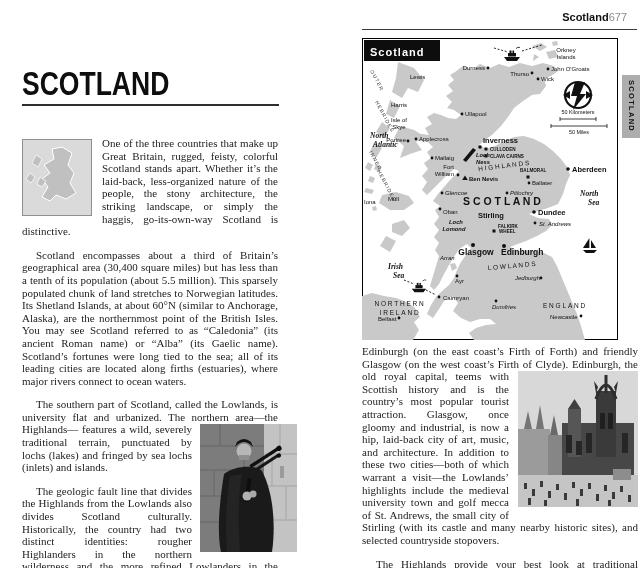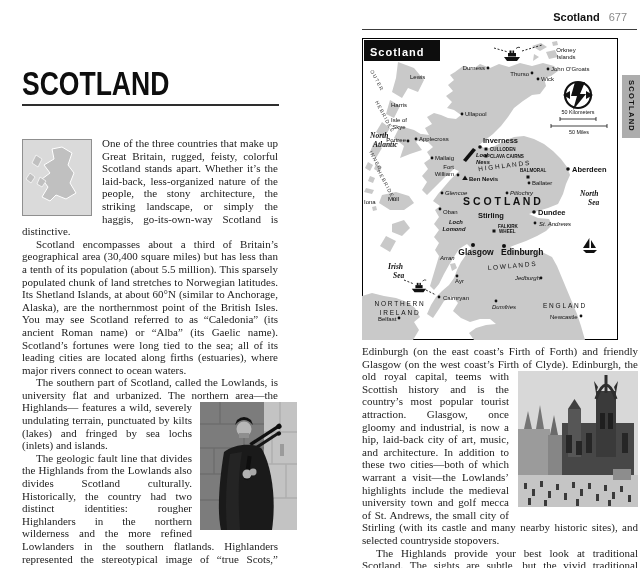--- a/index.html
+++ b/index.html
@@ -4,37 +4,37 @@
 <style>
   * { margin:0; padding:0; box-sizing:border-box; }
   html,body { background:#ffffff; }
   .page { position:relative; width:640px; height:568px; background:#fff;
           font-family:"Liberation Serif", serif; color:#1c1c1c; overflow:hidden; }
 
   
   .running-head { position:absolute; top:11px; right:13px;
                   font-family:"Liberation Sans", sans-serif; font-size:11px; }
   .rh-section { font-weight:bold; color:#111; }
-  .rh-page { color:#8a8a8a; margin-left:9px; }
+  .rh-page { color:#8a8a8a; }
   .rh-rule { position:absolute; top:29px; left:362px; width:275px; height:1px; background:#3c3c3c; }
 
   
   .side-tab { position:absolute; top:75px; right:0; width:18px; height:63px;
               background:var(--tab,#adadad); display:flex; align-items:center; justify-content:center; }
   .side-tab span { writing-mode:vertical-rl; font-family:"Liberation Sans", sans-serif;
                    font-size:7.5px; font-weight:bold; letter-spacing:1.3px; color:#111; }
 
   
   .left-col { position:absolute; left:22px; top:66px; width:256px; }
   .chapter-title { width:257px; border-bottom:2.5px solid #2e2e2e; padding-bottom:6px; height:40px; }
   .ct-inner { display:inline-block; transform:scaleX(.78); transform-origin:0 60%;
               font-family:"Liberation Sans", sans-serif; font-weight:bold; font-size:34px;
               line-height:1; color:#0e0e0e; white-space:nowrap; }
   .body-text { margin-top:31px; font-size:11px; line-height:12.6px; text-align:justify; }
-  .body-text p.ind { text-indent:14px; }
+  .body-text p.ind { text-indent:14px;margin-top:11px; }
   .thumb { float:left; width:70px; height:77px; margin:2px 10px 2px 0; }
   .photo-piper { float:right; width:97px; height:128px; margin:1px -19px 2px 8px; }
   .photo-cathedral { float:right; width:120px; height:136px; margin:1px 0 3px 9px; }
 
   
   .right-col { position:absolute; left:362px; top:38px; width:276px; }
   .map-frame { width:256px; height:302px; }
   .rc-text { margin-top:5px; }
   svg { display:block; }
 
@@ -112,21 +112,21 @@
             <circle cx="44" cy="27" r="7.5" fill="#b7b7b7"></circle>
             <path d="M35,23 Q44,13 53,23 L51,18 Q44,12 37,18 Z" fill="#121212"></path>
             <rect x="39" y="31" width="10" height="5" fill="#8f8f8f"></rect>
             <path d="M24,50 C19,80 17,110 21,128 L72,128 C76,100 73,68 62,47 C55,40 33,42 24,50 Z" fill="#1a1a1a"></path>
             <path d="M30,52 C26,78 25,104 27,128 L40,128 C38,100 38,72 42,50 Z" fill="#242424"></path>
             <rect x="46" y="54" width="4" height="24" transform="rotate(8 48 66)" fill="#0e0e0e"></rect>
             <circle cx="47" cy="72" r="4.5" fill="#b2b2b2"></circle>
             <circle cx="53" cy="70" r="3.5" fill="#a8a8a8"></circle>
           </svg>
         </span>
-        <span>features a wild, severely undulating terrain, punctuated by kilts (lakes) and fringed by sea lochs (inlets) and islands.</span>
+        <span>features a wild, severely traditional terrain, punctuated by lochs (lakes) and fringed by sea lochs (inlets) and islands.</span>
       </p>
 
       <p class="ind">The geologic fault line that divides the Highlands from the Lowlands also divides Scotland culturally. Historically, the country had two distinct identities: rougher Highlanders in the northern wilderness and the more refined Lowlanders in the southern flatlands. Highlanders represented the stereotypical image of “true Scots,” speaking Gaelic, wearing kilts, and playing bagpipes, while Lowlanders spoke languages of Saxon origin and wore trousers. After the 16th-century Scottish Reformation, the Lowlanders embraced Protestantism, while most Highlanders stuck to Catholicism. Although this Lowlands/Highlands division has faded over time, some Scots still cling to it.</p>
 
     </div>
   </div>
 
   <div class="right-col">
 
     <div class="map-frame">

